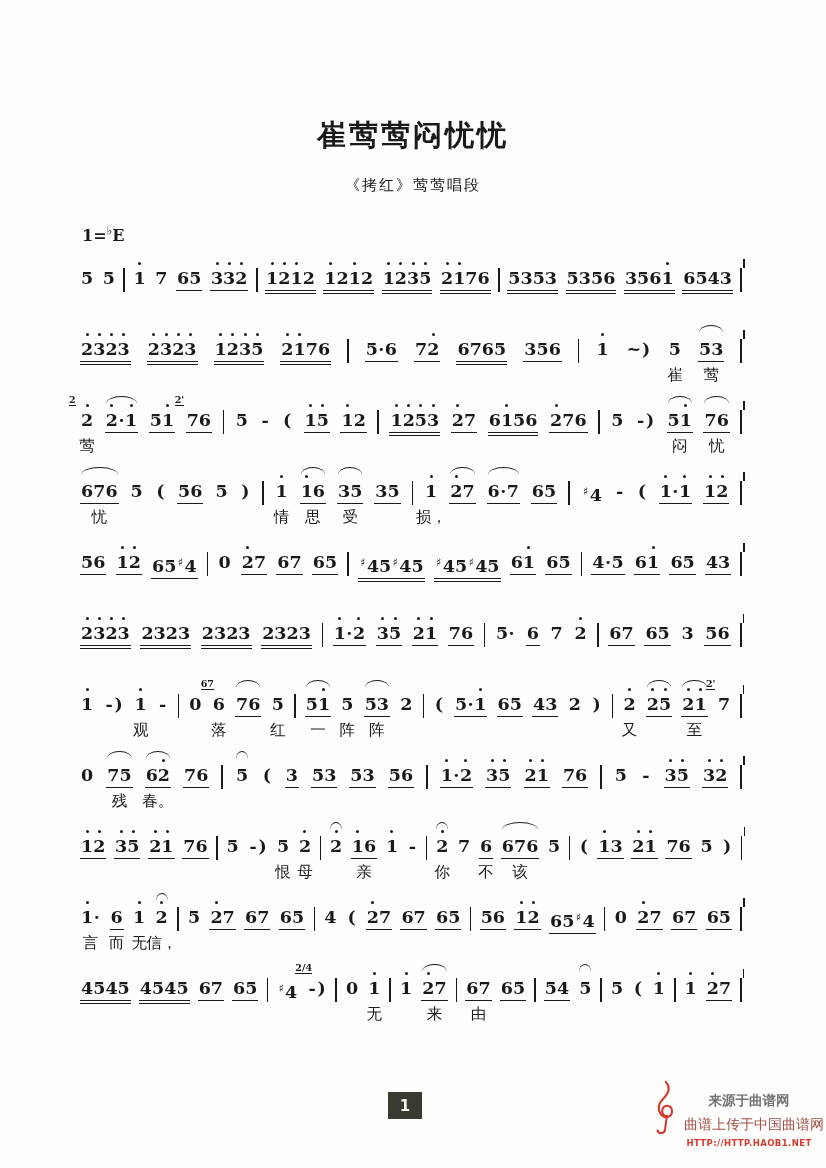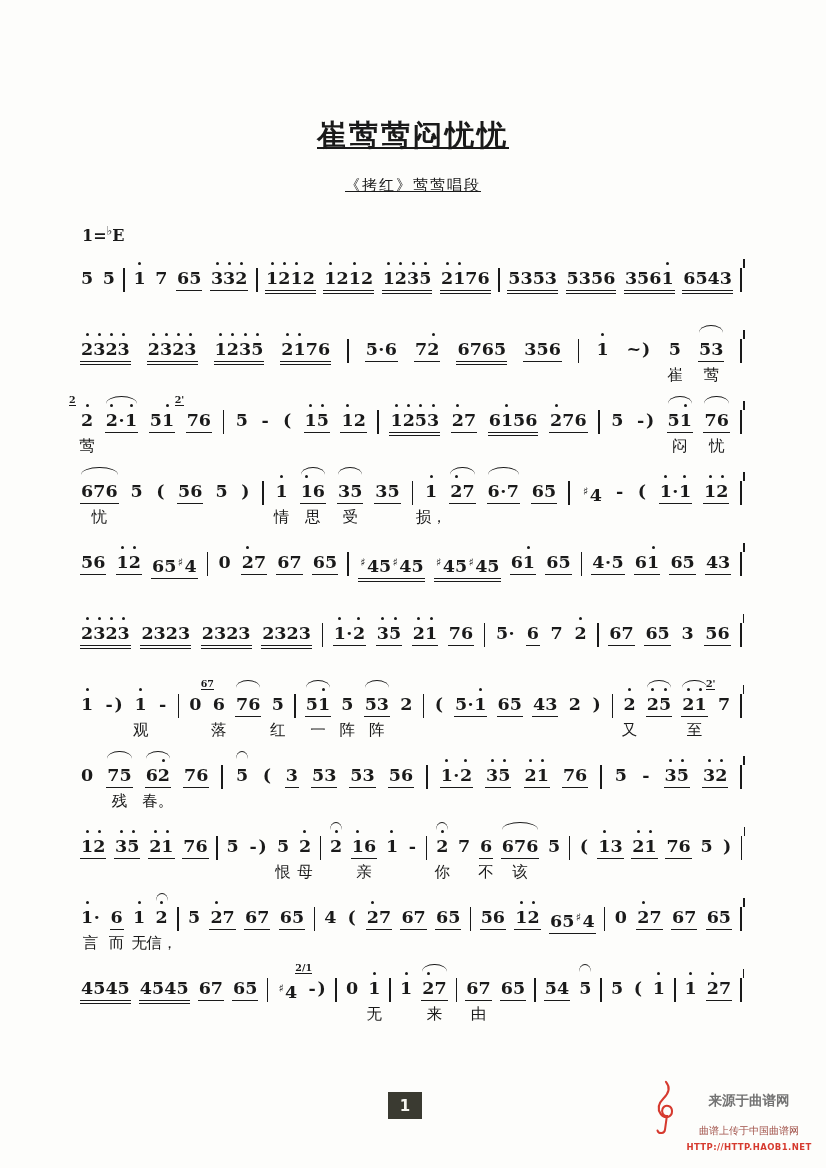--- a/index.html
+++ b/index.html
@@ -1,21 +1,21 @@
 <!DOCTYPE html>
 <html><head>
 <meta charset="utf-8">
 <style>
   html,body{margin:0;padding:0;}
   body{
     width:826px;height:1168px;position:relative;overflow:hidden;
     background:#fdfdfb;color:#1a1a1a;
     font-family:"DejaVu Serif", serif;
   }
-  .header{position:absolute;top:0;left:0;width:826px;text-align:center;text-decoration:underline;}
+  .header{position:absolute;top:0;left:0;width:826px;text-align:center;}
   .header h1{
     margin:116px 0 0;font-size:29px;font-weight:bold;letter-spacing:3px;
     font-family:"DejaVu Sans", sans-serif;
   }
   .subtitle{margin-top:20px;font-size:15px;letter-spacing:2px;font-family:"DejaVu Sans", sans-serif;}
   .key{position:absolute;left:82px;top:224px;font-size:16px;font-weight:bold;}
   .key .acc{font-size:12px;vertical-align:6px;}
   .score{position:absolute;left:80px;top:254px;width:662px;}
   .system{display:flex;justify-content:space-between;align-items:flex-start;height:71px;}
   .tok{position:relative;display:inline-block;padding-top:14px;text-align:center;}
@@ -44,21 +44,21 @@
   .pagebadge{
     position:absolute;left:388px;top:1092px;width:34px;height:27px;
     background:#3a3a31;color:#f5f5ef;font-size:15px;font-weight:bold;
     display:flex;align-items:center;justify-content:center;
     font-family:"DejaVu Sans", sans-serif;
   }
   .wm{position:absolute;left:652px;top:1080px;width:170px;display:flex;align-items:flex-start;}
   .clef{display:inline-block;margin-right:6px;}
   .wmtext{padding-top:12px;width:130px;text-align:center;font-family:"DejaVu Sans", sans-serif;}
   .wm1{font-size:13.5px;font-weight:bold;color:#737373;white-space:nowrap;}
-  .wm2{margin-top:14px;font-size:10px;color:#a05048;white-space:nowrap;}
+  .wm2{margin-top:6px;font-size:14px;color:#a05048;white-space:nowrap;}
   .wm3{margin-top:4px;font-size:8.5px;font-weight:bold;color:#d63a2f;letter-spacing:.4px;white-space:nowrap;}
 </style>
 </head>
 <body>
 
 <div class="header">
   <h1>崔莺莺闷忧忧</h1>
   <div class="subtitle">《拷红》莺莺唱段</div>
 </div>
 
@@ -303,21 +303,21 @@
       <span class="tok u1"><span class="notes"><span class="ch">6</span><span class="ch">5</span></span></span>
       <span class="bar end"></span>
     </div>
     <div class="system">
       <span class="tok u2"><span class="notes"><span class="ch">4</span><span class="ch">5</span><span class="ch">4</span><span class="ch">5</span></span></span>
       <span class="tok u2"><span class="notes"><span class="ch">4</span><span class="ch">5</span><span class="ch">4</span><span class="ch">5</span></span></span>
       <span class="tok u1"><span class="notes"><span class="ch">6</span><span class="ch">7</span></span></span>
       <span class="tok u1"><span class="notes"><span class="ch">6</span><span class="ch">5</span></span></span>
       <span class="bar"></span>
       <span class="tok"><span class="notes"><span class="ch sharp">♯</span><span class="ch">4</span></span></span>
-      <span class="tok"><i class="sup">2/1</i><span class="notes"><span class="ch">-</span><span class="ch">)</span></span></span>
+      <span class="tok"><i class="sup">2/4</i><span class="notes"><span class="ch">-</span><span class="ch">)</span></span></span>
       <span class="bar"></span>
       <span class="tok"><span class="notes"><span class="ch">0</span></span></span>
       <span class="tok"><span class="notes"><span class="ch">1<span class="hd"></span></span></span><span class="lyr">无</span></span>
       <span class="bar"></span>
       <span class="tok"><span class="notes"><span class="ch">1<span class="hd"></span></span></span></span>
       <span class="tok u1 slur"><span class="notes"><span class="ch">2<span class="hd"></span></span><span class="ch">7</span></span><span class="lyr">来</span></span>
       <span class="bar"></span>
       <span class="tok u1"><span class="notes"><span class="ch">6</span><span class="ch">7</span></span><span class="lyr">由</span></span>
       <span class="tok u1"><span class="notes"><span class="ch">6</span><span class="ch">5</span></span></span>
       <span class="bar"></span>

